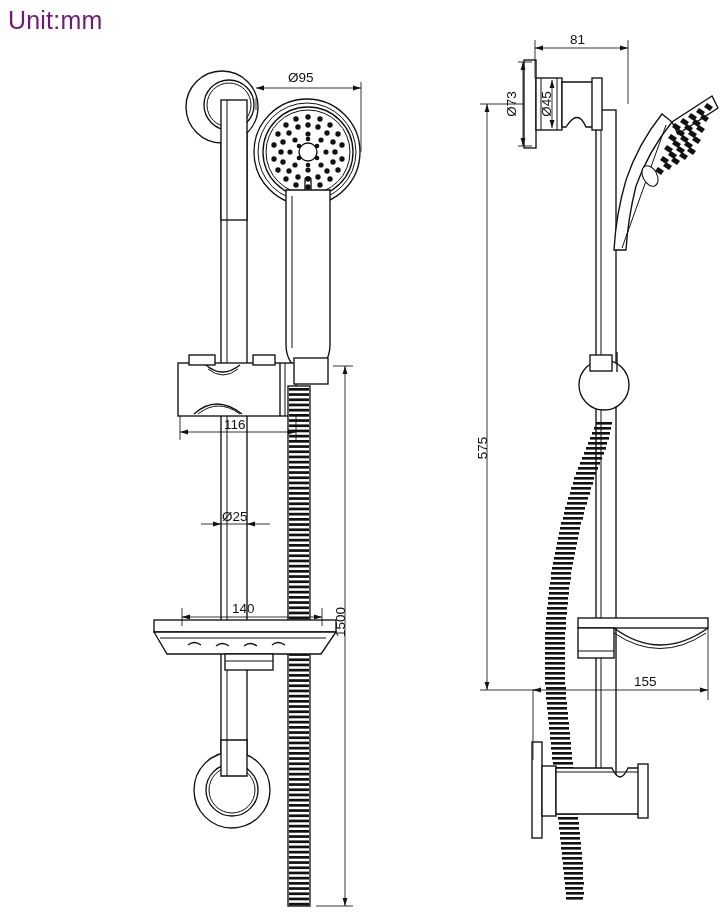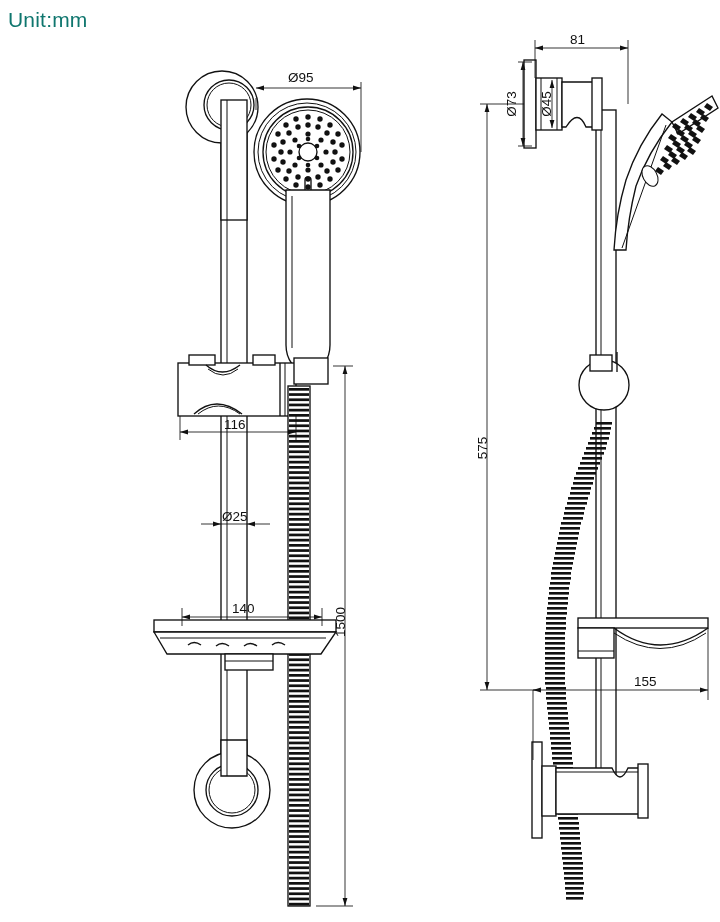--- a/index.html
+++ b/index.html
@@ -19,24 +19,24 @@
     position: absolute;
     left: 0;
     top: 0;
     width: 720px;
     height: 922px;
   }
   #unit-note {
     position: absolute;
     left: 8px;
     top: 8px;
-    font-size: 21px;
+    font-size: 25px;
     line-height: 24px;
     letter-spacing: 0.2px;
-    color: #0f766e;
+    color: #701a75;
     white-space: nowrap;
   }
   svg { display: block; }
   .ln  { fill: none; stroke: #111111; stroke-width: 1.35; }
   .lnT { fill: none; stroke: #111111; stroke-width: 1.0; }
   .dim { fill: none; stroke: #111111; stroke-width: 0.85; }
   .solidblk { fill: #111111; stroke: none; }
   .wht { fill: #ffffff; stroke: #111111; stroke-width: 1.35; }
   .whtT { fill: #ffffff; stroke: #111111; stroke-width: 1.0; }
   .nozzle { fill: #111111; stroke: none; }

